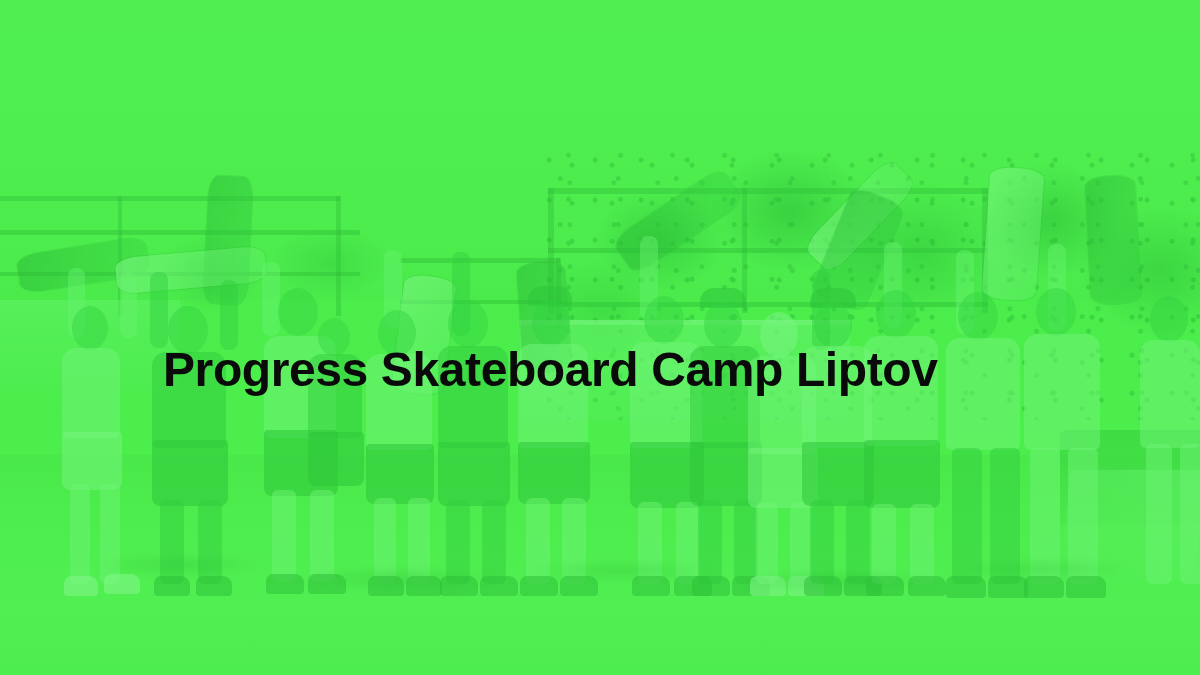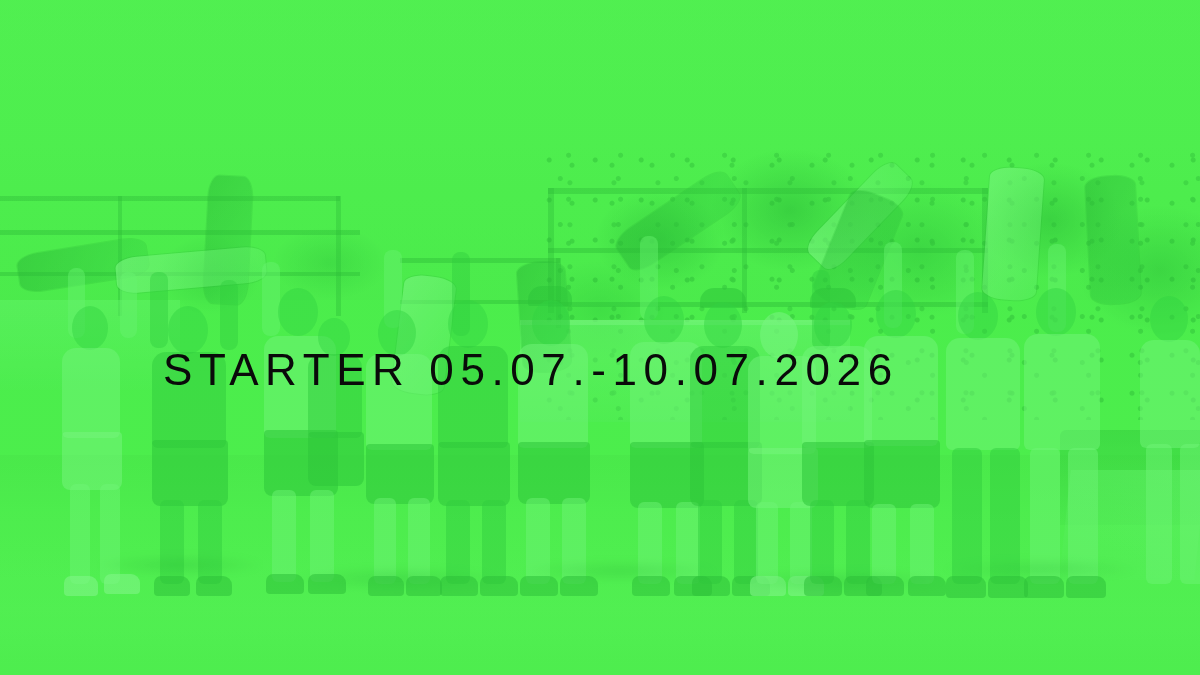--- a/index.html
+++ b/index.html
@@ -411,16 +411,16 @@
       <div class="leg" style="left:1146px; top:444px; width:26px; height:140px;"></div>
       <div class="leg" style="left:1180px; top:444px; width:26px; height:140px;"></div>
     </div>
 
     <div class="ground-shadows"></div>
     <div class="tint"></div>
     <div class="tint2"></div>
   </div>
 
   <div class="text-block">
-    <div class="subline">STARTER 05.07.-10.07.2026</div>
+    <h1 class="headline">Progress Skateboard Camp Liptov</h1>
   </div>
 
 </div>
 
 </body></html>

